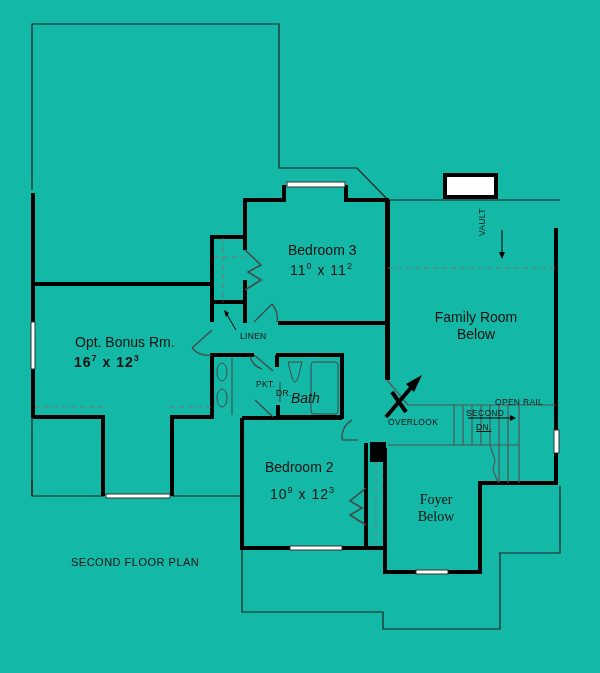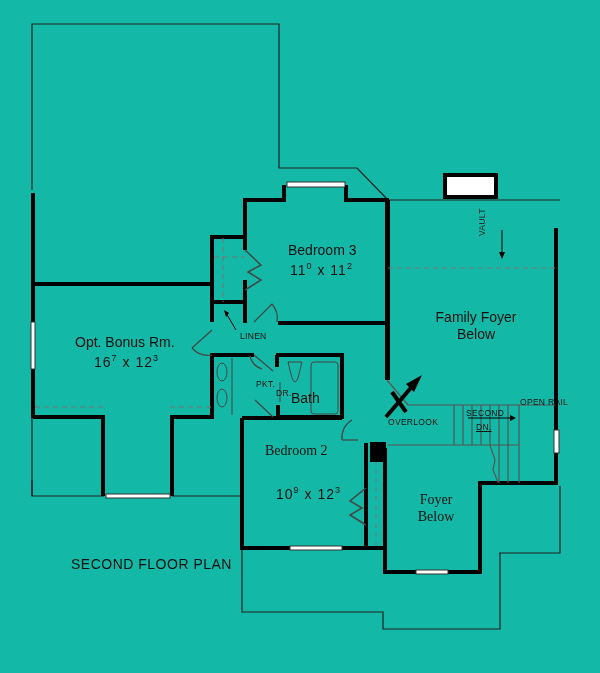--- a/index.html
+++ b/index.html
@@ -3,21 +3,21 @@
 <meta charset="utf-8">
 <style>
   html, body { margin: 0; padding: 0; background: #ffffff; }
   #plan { position: relative; width: 600px; height: 673px; overflow: hidden; background: #14b8a6; }
   svg { position: absolute; left: 0; top: 0; }
   .lbl { position: absolute; font-family: "Liberation Sans", sans-serif; color: #111; white-space: nowrap; line-height: 1; }
   .room { font-size: 14px; text-align: center; }
   .dim { font-size: 14px; letter-spacing: 1px; }
   .dim sup { font-size: 9px; vertical-align: 6px; }
   .small { font-size: 8.5px; letter-spacing: 0.3px; }
-  .title { font-size: 14px; letter-spacing: 0.5px; text-align: center; }
+  .title { font-size: 11px; letter-spacing: 0.5px; text-align: center; }
 </style>
 </head>
 <body>
 
 <div id="plan">
 <svg width="600" height="673" viewBox="0 0 600 673">
 
   <g fill="none" stroke="#222" stroke-width="1.2">
     <polyline points="32,190 32,24 279,24 279,168 357,168 388,200"></polyline>
     <line x1="388" y1="200" x2="560" y2="200"></line>
@@ -151,48 +151,48 @@
 </svg>
 
 <div class="lbl room" style="left:288px;top:243px;">Bedroom 3</div>
 <div class="lbl dim" style="left:290px;top:262px;">
   <span>11</span><sup>0</sup>
   <span>x</span>
   <span>11</span><sup>2</sup>
 </div>
 
 <div class="lbl room" style="left:75px;top:335px;">Opt. Bonus Rm.</div>
-<div class="lbl dim" style="left:94px;top:354px;">
+<div class="lbl dim" style="left:74px;top:354px;font-weight:bold;">
   <span>16</span><sup>7</sup>
   <span>x</span>
   <span>12</span><sup>3</sup>
 </div>
 
-<div class="lbl room" style="left:265px;top:444px;font-family:Liberation Serif, serif;">Bedroom 2</div>
-<div class="lbl dim" style="left:276px;top:486px;">
+<div class="lbl room" style="left:265px;top:460px;">Bedroom 2</div>
+<div class="lbl dim" style="left:270px;top:486px;">
   <span>10</span><sup>9</sup>
   <span>x</span>
   <span>12</span><sup>3</sup>
 </div>
 
 <div class="lbl room" style="left:431px;top:310px;width:90px;">
-  <div>Family Foyer</div>
+  <div>Family Room</div>
   <div style="margin-top:3px">Below</div>
 </div>
 
 <div class="lbl room" style="left:411px;top:493px;width:50px;font-family:Liberation Serif, serif;">
   <div>Foyer</div>
   <div style="margin-top:3px">Below</div>
 </div>
 
-<div class="lbl room" style="left:291px;top:391px;">Bath</div>
+<div class="lbl room" style="left:291px;top:391px;font-style:italic;">Bath</div>
 
 <div class="lbl small" style="left:240px;top:332px;">LINEN</div>
 <div class="lbl small" style="left:256px;top:380px;">PKT.</div>
 <div class="lbl small" style="left:256px;top:389px;padding-left:20px;">DR.</div>
 <div class="lbl small" style="left:388px;top:418px;">OVERLOOK</div>
-<div class="lbl small" style="left:520px;top:398px;">OPEN RAIL</div>
+<div class="lbl small" style="left:495px;top:398px;">OPEN RAIL</div>
 <div class="lbl small" style="left:466px;top:409px;">SECOND</div>
 <div class="lbl small" style="left:476px;top:423px;text-decoration:underline;">DN.</div>
 <div class="lbl small" style="left:478px;top:236px;transform:rotate(-90deg);transform-origin:left top;">VAULT</div>
 
 <div class="lbl title" style="left:71px;top:557px;">SECOND FLOOR PLAN</div>
 </div>
 
 </body></html>

